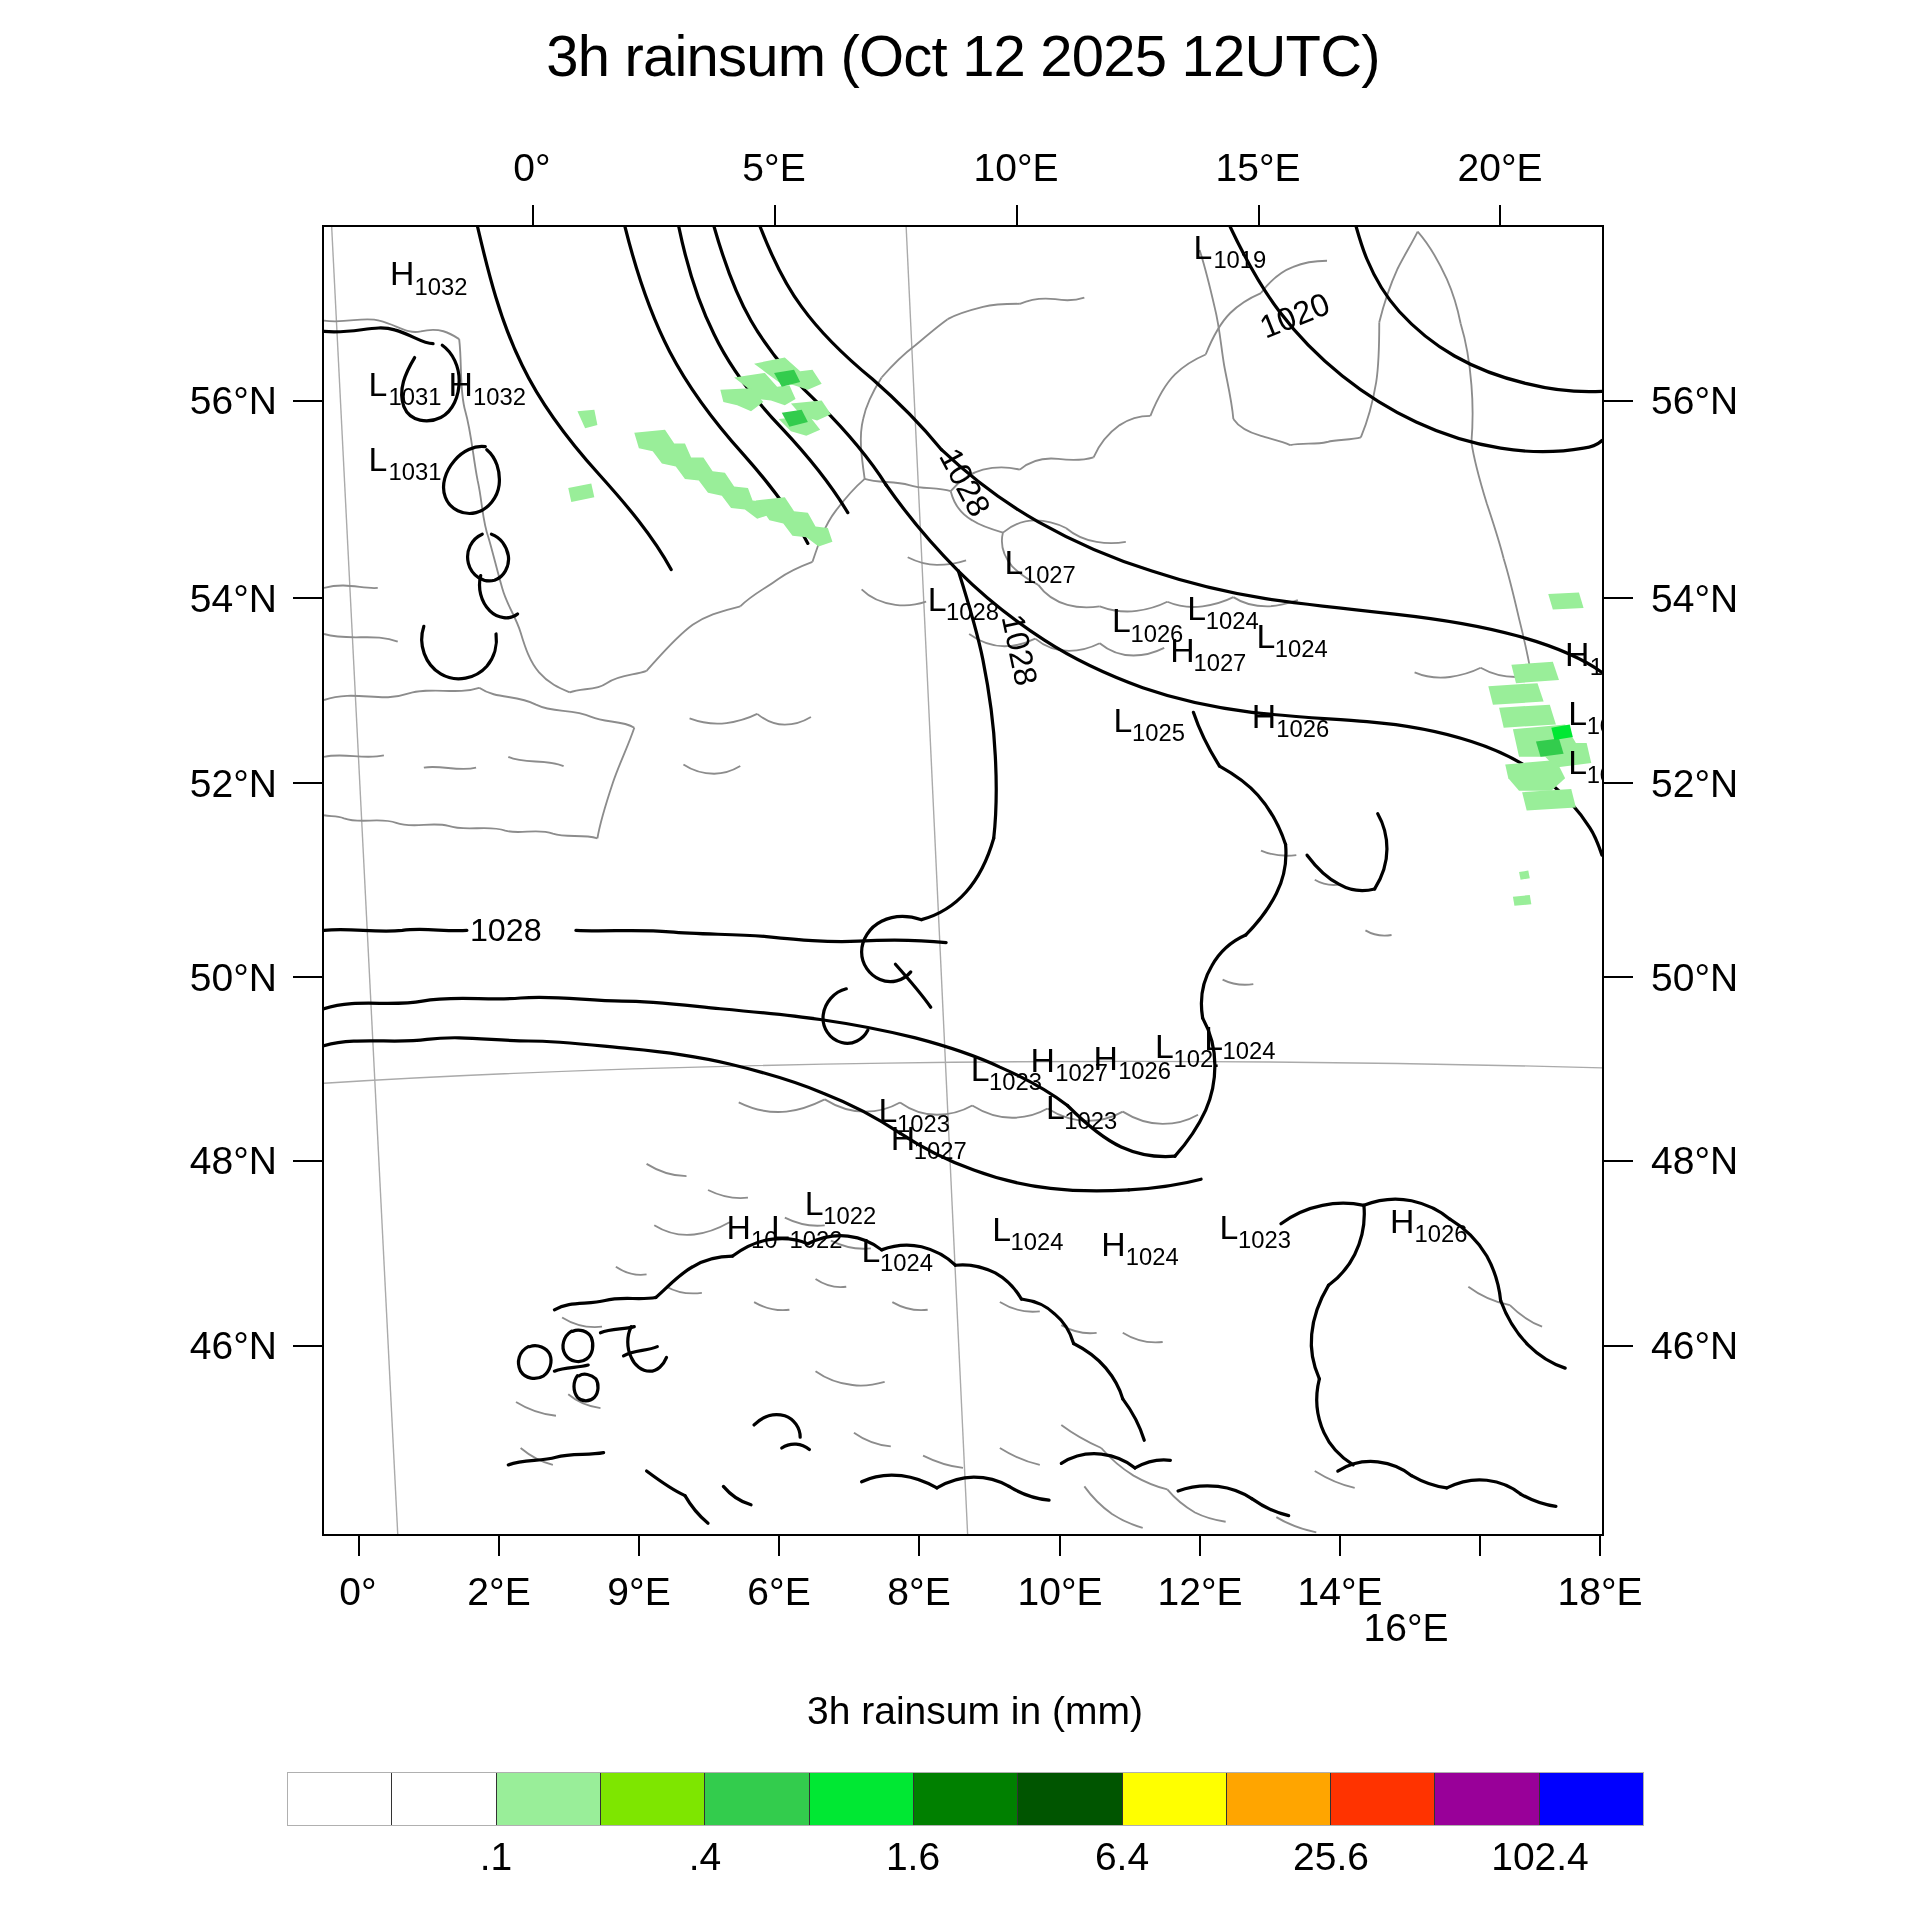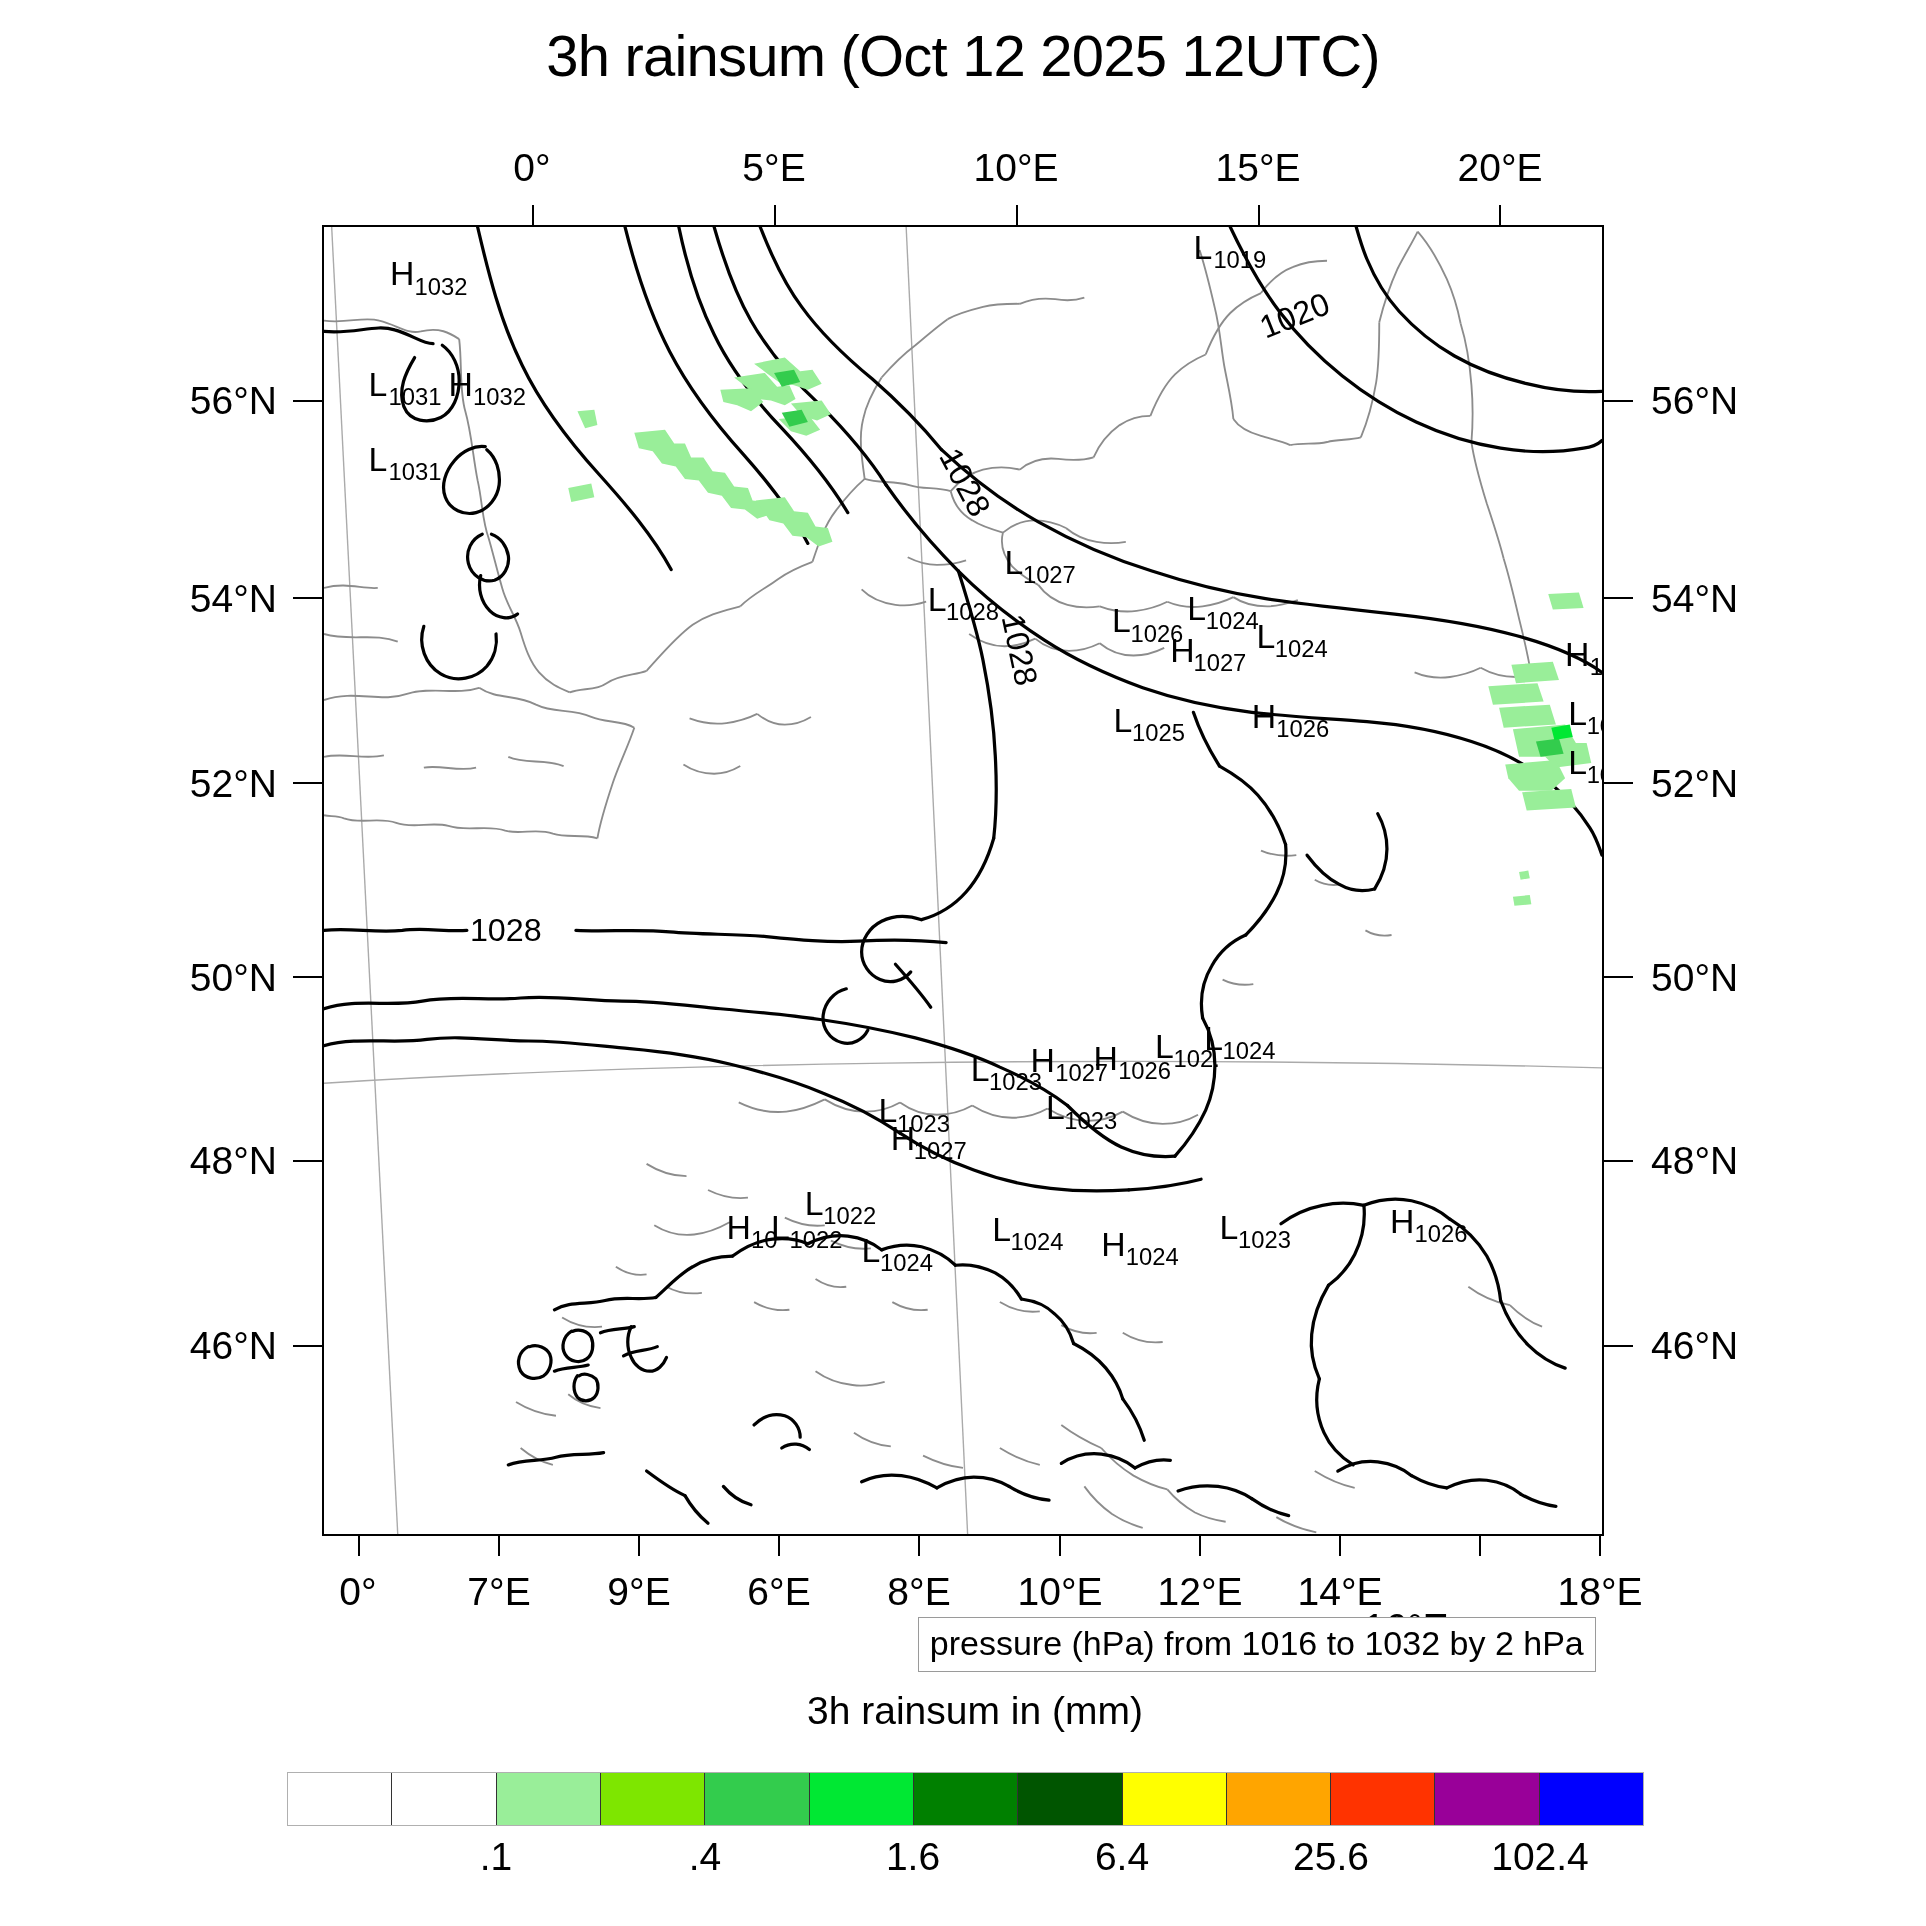--- a/index.html
+++ b/index.html
@@ -538,21 +538,21 @@
   <div class="tick tick-v" style="left:638px;  top:1536px;"></div>
   <div class="tick tick-v" style="left:778px; top:1536px;"></div>
   <div class="tick tick-v" style="left:918px; top:1536px;"></div>
   <div class="tick tick-v" style="left:1059px; top:1536px;"></div>
   <div class="tick tick-v" style="left:1199px; top:1536px;"></div>
   <div class="tick tick-v" style="left:1339px; top:1536px;"></div>
   <div class="tick tick-v" style="left:1479px; top:1536px;"></div>
   <div class="tick tick-v" style="left:1599px; top:1536px;"></div>
 
   <div class="axis-label bot-lon" style="left:358px;">0°</div>
-  <div class="axis-label bot-lon" style="left:499px;">7°E</div>
+  <div class="axis-label bot-lon" style="left:499px;">2°E</div>
   <div class="axis-label bot-lon" style="left:639px;">9°E</div>
   <div class="axis-label bot-lon" style="left:779px;">6°E</div>
   <div class="axis-label bot-lon" style="left:919px;">8°E</div>
   <div class="axis-label bot-lon" style="left:1060px;">10°E</div>
   <div class="axis-label bot-lon" style="left:1200px;">12°E</div>
   <div class="axis-label bot-lon" style="left:1340px;">14°E</div>
   <div class="axis-label bot-lon" style="left:1406px;margin-top:36px;">16°E</div>
   <div class="axis-label bot-lon" style="left:1600px;">18°E</div>
 
   <div class="tick tick-h" style="left:293px; top:400px;"></div>
@@ -576,21 +576,20 @@
   <div class="tick tick-h" style="left:1604px; top:1160px;"></div>
   <div class="tick tick-h" style="left:1604px; top:1345px;"></div>
 
   <div class="axis-label lat-right" style="left:1651px; top:401px;">56°N</div>
   <div class="axis-label lat-right" style="left:1651px; top:599px;">54°N</div>
   <div class="axis-label lat-right" style="left:1651px; top:784px;">52°N</div>
   <div class="axis-label lat-right" style="left:1651px; top:978px;">50°N</div>
   <div class="axis-label lat-right" style="left:1651px; top:1161px;">48°N</div>
   <div class="axis-label lat-right" style="left:1651px; top:1346px;">46°N</div>
 
-  <div id="pressure-legend">pressure (hPa) from 1016 to 1032 by 2 hPa</div>
 
   <div id="cbar-title">3h rainsum in (mm)</div>
 
   <div id="colorbar">
     <div class="cb-cell" style="background:#ffffff;"></div>
     <div class="cb-cell" style="background:#ffffff;"></div>
     <div class="cb-cell" style="background:#99ee99;"></div>
     <div class="cb-cell" style="background:#7ee600;"></div>
     <div class="cb-cell" style="background:#33cc4d;"></div>
     <div class="cb-cell" style="background:#00e833;"></div>

